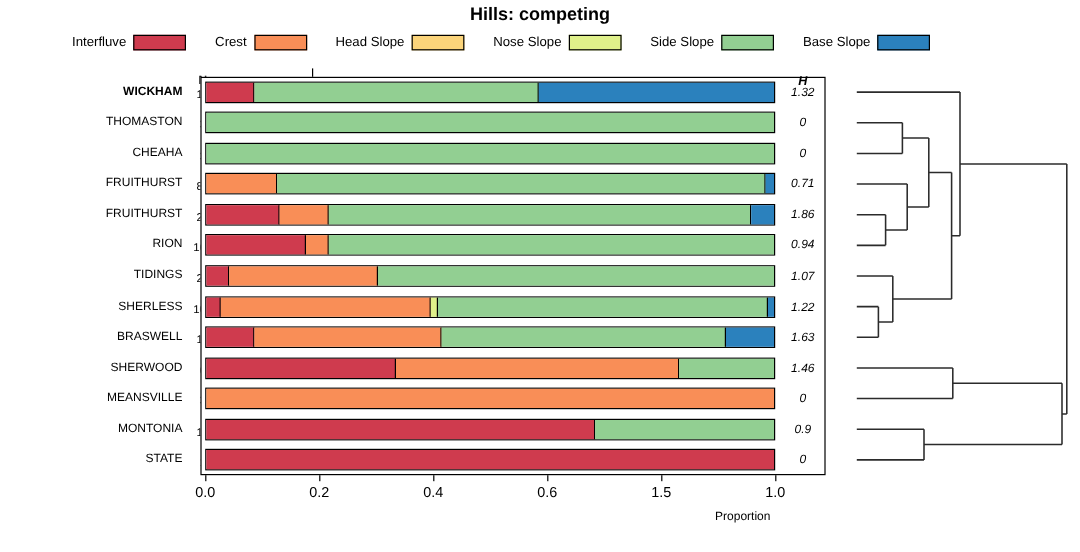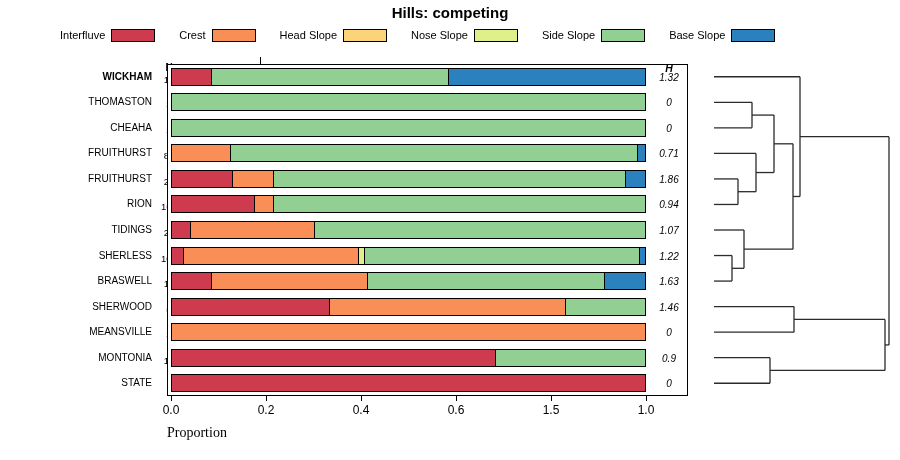--- a/index.html
+++ b/index.html
@@ -106,21 +106,21 @@
   .xaxis{position:absolute;left:167px;top:396px;width:521px;height:40px;}
   .xtick{
     position:absolute;top:0;width:1px;height:5px;background:#000;
   }
   .xticklabel{
     position:absolute;top:7px;width:44px;margin-left:-22px;
     text-align:center;font-size:12px;
   }
   .xaxis-title{
     position:absolute;left:167px;top:425px;width:475px;
-    text-align:left;font-size:14px;font-family:Liberation Serif, serif;
+    text-align:right;font-size:10px;
   }
   .panel-tick-top{
     position:absolute;left:260px;top:57px;width:1px;height:7px;background:#000;
   }
 
   
   .dendro{
     position:absolute;left:696px;top:64px;width:200px;height:332px;
   }
   .dendro svg{display:block;}

